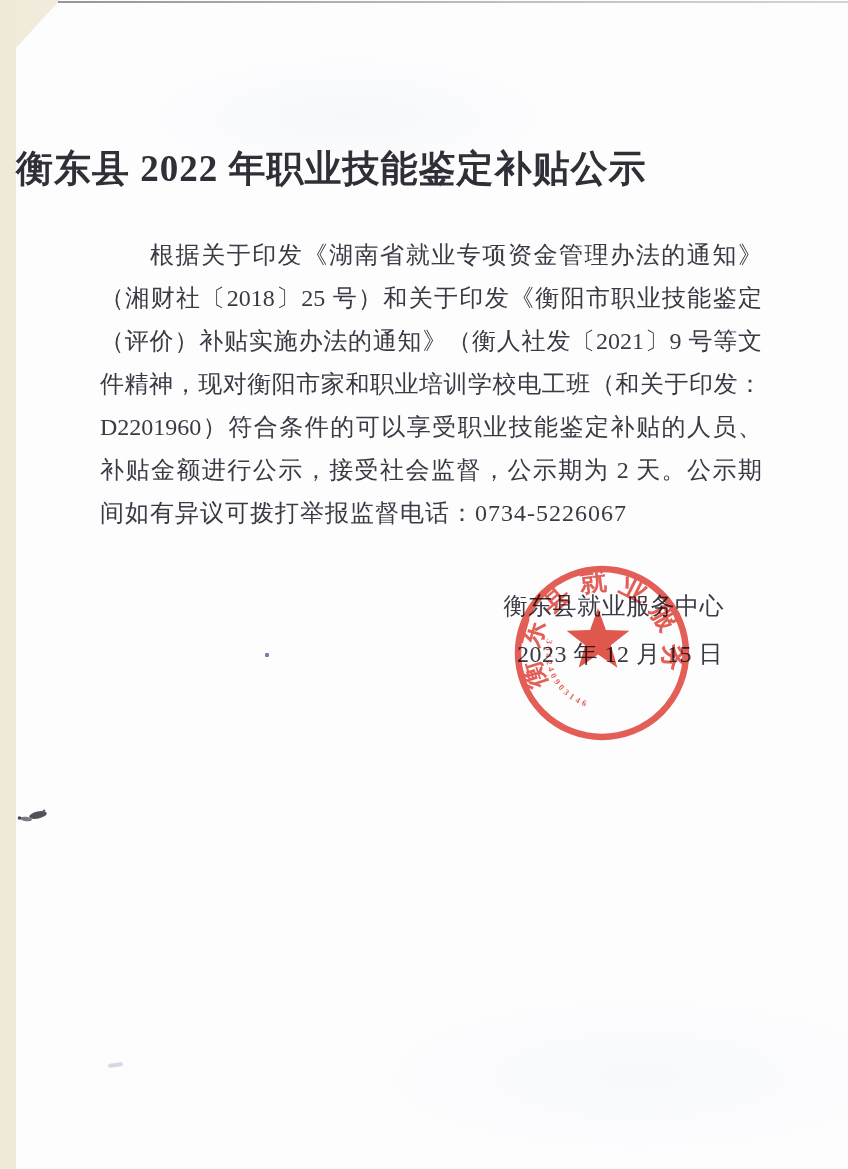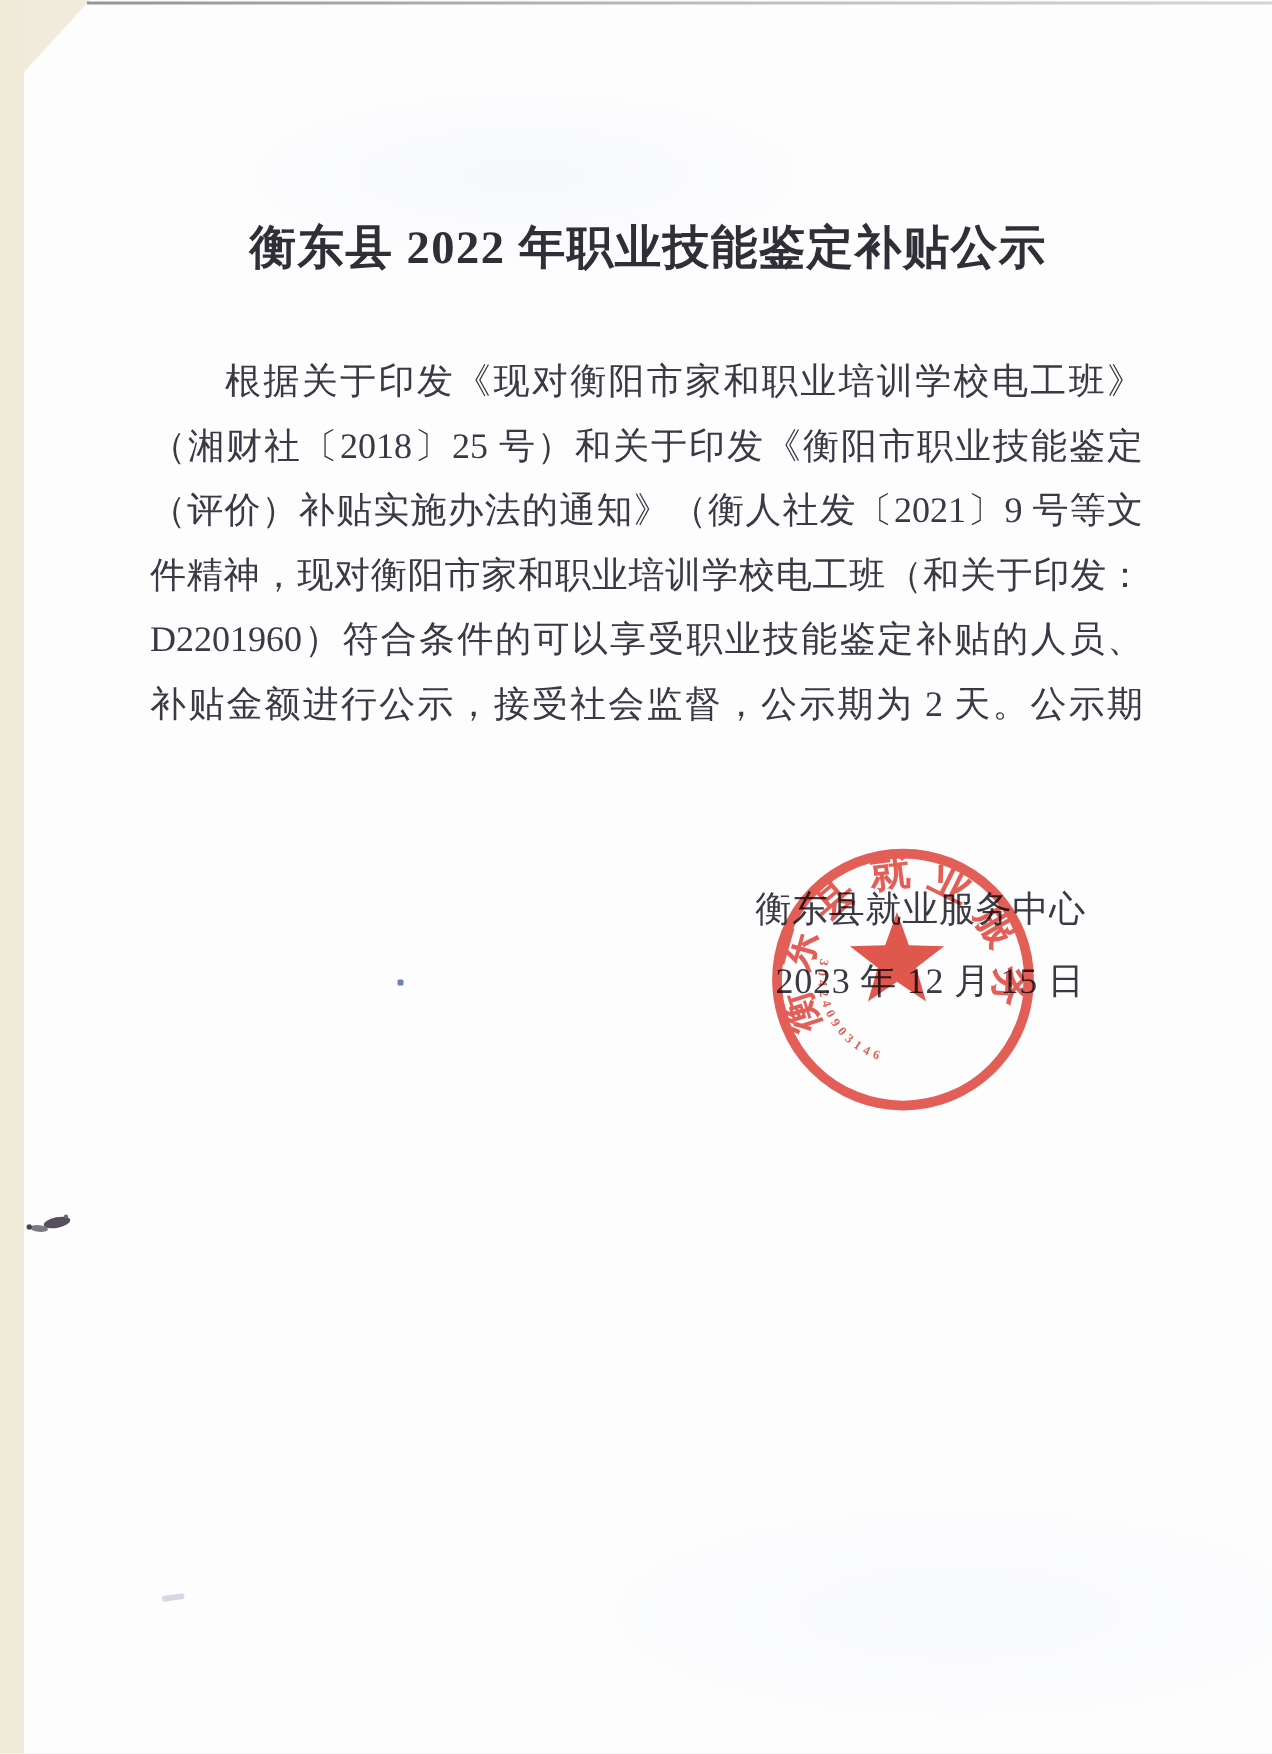--- a/index.html
+++ b/index.html
@@ -46,22 +46,22 @@
     background: #5a6aa8; border-radius: 1px; opacity: .85;
   }
   .speck-dash {
     position: absolute; left: 108px; top: 1063px; width: 15px; height: 4px;
     background: #c9cedb; border-radius: 2px; transform: rotate(-8deg); opacity: .8;
   }
 
   
   .title {
     position: absolute; left: 16px; right: 0; top: 144px;
-    text-align: center;
-    font-size: 31px;
+    text-align: left;
+    font-size: 37px;
     font-weight: 700;
     letter-spacing: 1px;
     color: #302f38;
   }
 
   
   .body-text {
     position: absolute; left: 100px; top: 234px; width: 662px;
     font-size: 24px;
     color: #3a3944;
@@ -98,26 +98,27 @@
 <body>
 
 <div class="paper"></div>
 
 <div class="corner-wedge"></div>
 <div class="scan-top-line"></div>
 
 <h1 class="title">衡东县 2022 年职业技能鉴定补贴公示</h1>
 
 <div class="body-text">
-  <div class="line first">根据关于印发《现对衡阳市家和职业培训学校电工班》</div>
+  <div class="line first">根据关于印发《湖南省就业专项资金管理办法的通知》</div>
   <div class="line">（湘财社〔2018〕25 号）和关于印发《衡阳市职业技能鉴定</div>
   <div class="line">（评价）补贴实施办法的通知》（衡人社发〔2021〕9 号等文</div>
   <div class="line">件精神，现对衡阳市家和职业培训学校电工班（和关于印发：</div>
   <div class="line">D2201960）符合条件的可以享受职业技能鉴定补贴的人员、</div>
   <div class="line">补贴金额进行公示，接受社会监督，公示期为 2 天。公示期</div>
+  <div class="line last">间如有异议可拨打举报监督电话：0734-5226067</div>
 </div>
 
 <div class="sig-org">衡东县就业服务中心</div>
 <div class="sig-date">2023 年 12 月 15 日</div>
 
 <svg class="seal" viewBox="-91 -91 182 182" aria-hidden="true">
 
   <circle cx="0" cy="0" r="84" fill="none" stroke-width="6.5" stroke="#e04338"></circle>
 
   <polygon points="-4,-45 3.9,-22.9 27.4,-22.2 8.8,-7.8 15.4,14.7 -4,1.5 -23.4,14.7 -16.8,-7.8 -35.4,-22.2 -11.9,-22.9" fill="#dc3a2e"></polygon>

